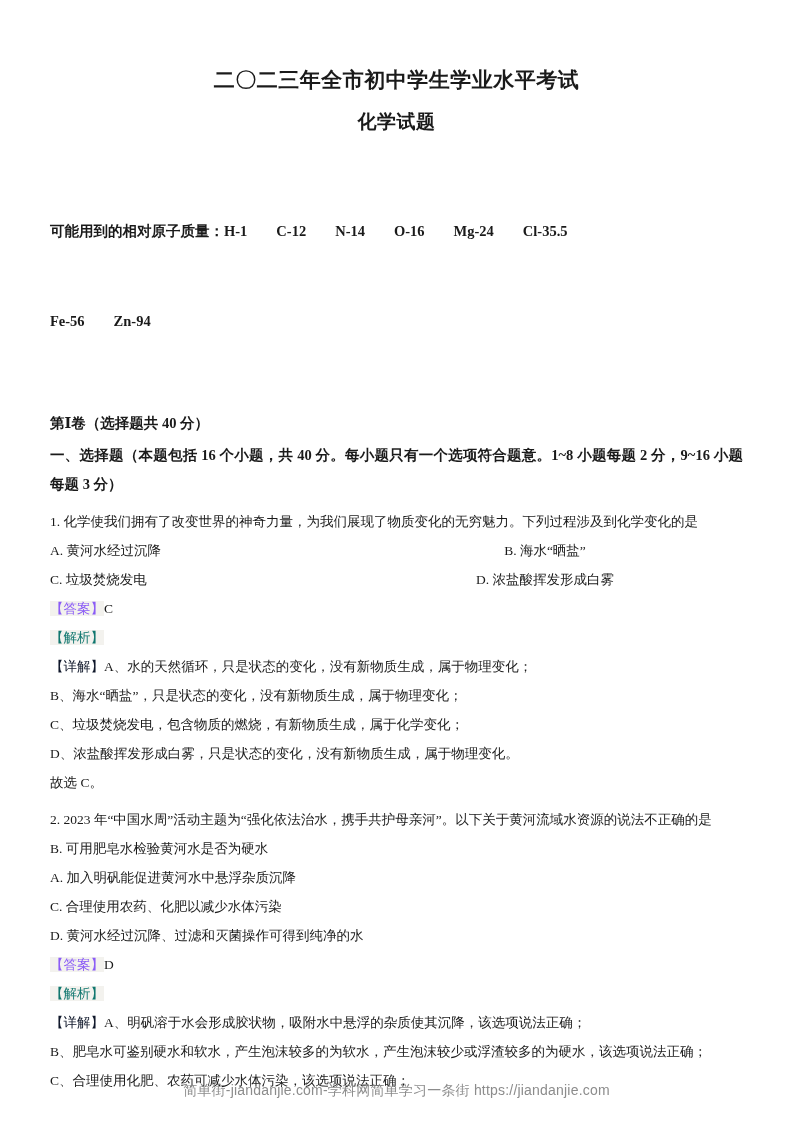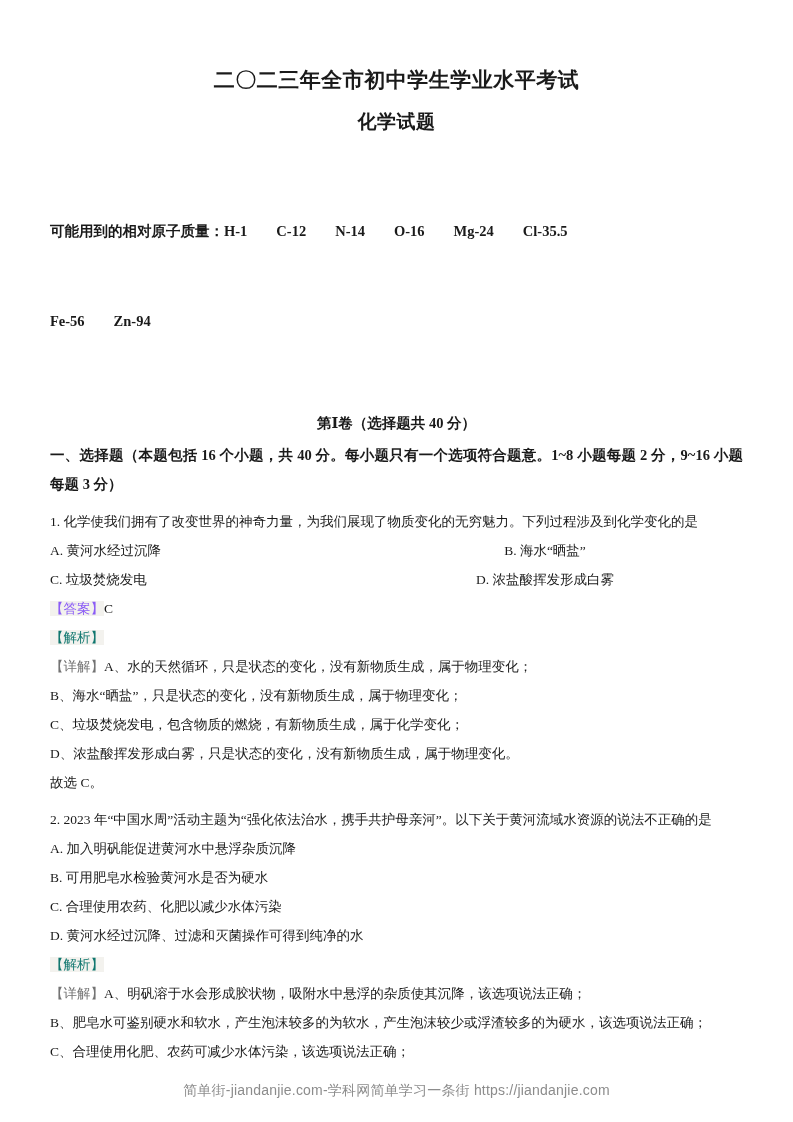--- a/index.html
+++ b/index.html
@@ -49,21 +49,21 @@
   .masses {
     margin-top: 22px;
     font-size: 14.5px;
     font-weight: bold;
     line-height: 2.05;
     white-space: pre;
   }
 
   
   .part-title {
-    text-align: center;
+    text-align: left;
     font-size: 14.5px;
     font-weight: bold;
     margin-top: 16px;
     line-height: 1.6;
   }
   .section-head {
     font-size: 14.5px;
     font-weight: bold;
     line-height: 2.0;
     margin-top: 6px;
@@ -120,21 +120,21 @@
     background: #f3f2ee;
   }
   .ans-val { color: #1a1a1a; }
 
   .detail {
     font-size: 13.5px;
     line-height: 2.15;
     text-align: justify;
     text-justify: inter-ideograph;
   }
-  .detail-tag { color: #737373; }
+  .detail-tag { color: #0f172a; }
 
   
   .footer {
     position: absolute;
     left: 0;
     right: 0;
     bottom: 22px;
     text-align: center;
     font-size: 14px;
     color: #8c8c8c;
@@ -180,33 +180,34 @@
     <div class="line">C、垃圾焚烧发电，包含物质的燃烧，有新物质生成，属于化学变化；</div>
     <div class="line">D、浓盐酸挥发形成白雾，只是状态的变化，没有新物质生成，属于物理变化。</div>
     <div class="line">故选 C。</div>
   </div>
 
   <div class="q-block">
     <div class="q-stem">2. 2023 年“中国水周”活动主题为“强化依法治水，携手共护母亲河”。以下关于黄河流域水资源的说法不正确的是</div>
 
     <div class="opts">
       <div class="opt-row">
+        <span class="opt" style="width:auto">B. 可用肥皂水检验黄河水是否为硬水</span>
+      </div>
+      <div class="opt-row">
         <span class="opt" style="width:auto">A. 加入明矾能促进黄河水中悬浮杂质沉降</span>
       </div>
       <div class="opt-row">
-        <span class="opt" style="width:auto">B. 可用肥皂水检验黄河水是否为硬水</span>
-      </div>
-      <div class="opt-row">
         <span class="opt" style="width:auto">C. 合理使用农药、化肥以减少水体污染</span>
       </div>
       <div class="opt-row">
         <span class="opt" style="width:auto">D. 黄河水经过沉降、过滤和灭菌操作可得到纯净的水</span>
       </div>
     </div>
 
+    <div class="tagline"><span class="tag">【答案】</span><span class="ans-val">D</span></div>
 
     <div class="tagline"><span class="tag-plain">【解析】</span></div>
 
     <div class="detail"><span class="detail-tag">【详解】</span><span>A、明矾溶于水会形成胶状物，吸附水中悬浮的杂质使其沉降，该选项说法正确；</span></div>
     <div class="detail">B、肥皂水可鉴别硬水和软水，产生泡沫较多的为软水，产生泡沫较少或浮渣较多的为硬水，该选项说法正确；</div>
     <div class="line">C、合理使用化肥、农药可减少水体污染，该选项说法正确；</div>
   </div>
 
   <div class="footer">简单街-jiandanjie.com-学科网简单学习一条街 https://jiandanjie.com</div>
 

